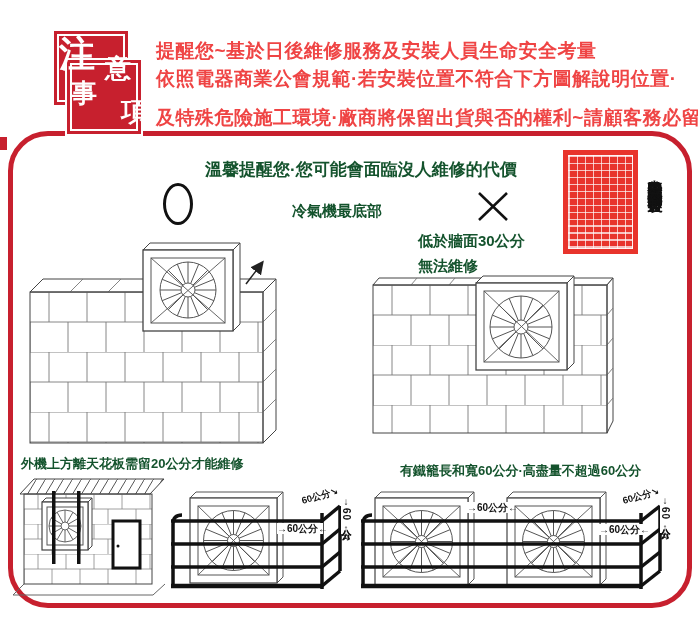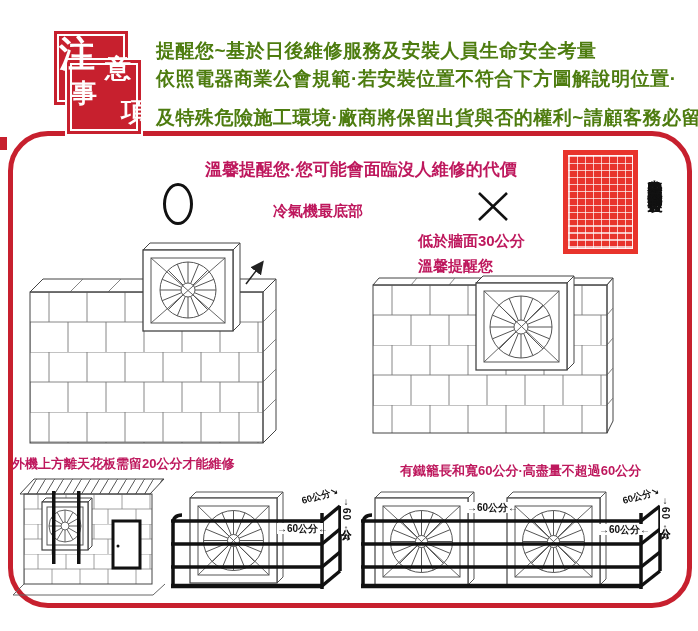--- a/index.html
+++ b/index.html
@@ -1,20 +1,20 @@
 <!DOCTYPE html>
 <html><head>
 <meta charset="utf-8">
 <style>
   html,body{margin:0;padding:0;background:#fff;}
   #stage{position:relative;width:698px;height:631px;background:#fff;overflow:hidden;
          font-family:"Liberation Sans","DejaVu Sans",sans-serif;}
 
   
-  .hline{position:absolute;left:156px;color:#4d7c0f;font-size:19px;font-weight:bold;
+  .hline{position:absolute;left:156px;color:#ef4444;font-size:19px;font-weight:bold;
          letter-spacing:0.5px;white-space:nowrap;}
   #hl1{top:38px;} #hl2{top:66px;} #hl3{top:105px;}
 
   
   #badge{position:absolute;left:45px;top:26px;width:105px;height:110px;z-index:6;}
   .bsq{position:absolute;width:64px;height:64px;background:#c7202e;
        border:2px solid #fff;box-shadow:0 0 0 3px #c7202e,0 0 0 5px #fff;}
   #bsq1{left:12px;top:8px;}
   #bsq2{left:25px;top:37px;}
   .bchar{position:absolute;color:#fff;font-weight:bold;line-height:1;z-index:2;}
@@ -25,27 +25,27 @@
   #edge-tick{position:absolute;left:0;top:137px;width:7px;height:13px;background:#c7202e;}
 
   
   #panel{position:absolute;left:8px;top:131px;width:684px;height:477px;
          border:5px solid #c7202e;border-radius:40px;box-sizing:border-box;z-index:1;}
 
   
   #diagram{position:absolute;left:0;top:0;width:698px;height:631px;z-index:2;}
 
   
-  .ptxt{position:absolute;color:#be185d;font-weight:bold;z-index:3;}
+  .ptxt{position:absolute;color:#14532d;font-weight:bold;z-index:3;}
   #ptitle{left:205px;top:158px;font-size:17px;white-space:nowrap;}
-  #okcap{left:238px;top:200px;width:160px;text-align:center;font-size:15px;line-height:22px;}
+  #okcap{left:222px;top:200px;width:160px;text-align:right;font-size:15px;line-height:22px;}
   #ngcap{left:418px;top:228px;width:160px;text-align:left;font-size:15px;line-height:25px;}
   #ok-sym{position:absolute;left:163px;top:183px;width:24px;height:36px;
           border:3px solid #111;border-radius:50%;z-index:3;}
-  #blt{left:12px;top:455px;font-size:13px;white-space:nowrap;}
+  #blt{left:21px;top:455px;font-size:13px;white-space:nowrap;}
   #brt{left:400px;top:462px;font-size:13px;white-space:nowrap;}
 
   
   #authority{position:absolute;left:645px;top:168px;height:305px;z-index:3;
              writing-mode:vertical-rl;font-family:"Liberation Serif","DejaVu Serif",serif;
              font-size:15px;font-weight:bold;color:#111;letter-spacing:1px;}
   #stamp{position:absolute;left:563px;top:150px;width:75px;height:104px;
          background:#e8342c;z-index:3;}
   #stamp .carve{position:absolute;inset:5px;border:1.5px solid rgba(255,255,255,.8);
     background:
@@ -328,21 +328,21 @@
     </g>
   </svg>
 
   <div class="ptxt" id="ptitle">溫馨提醒您·您可能會面臨沒人維修的代價</div>
   <div id="ok-sym"></div>
   <div class="ptxt" id="okcap">
     <div>冷氣機最底部</div>
   </div>
   <div class="ptxt" id="ngcap">
     <div>低於牆面30公分</div>
-    <div>溫馨提醒您</div>
+    <div>無法維修</div>
   </div>
   <div class="ptxt" id="blt">外機上方離天花板需留20公分才能維修</div>
   <div class="ptxt" id="brt">有鐵籠長和寬60公分·高盡量不超過60公分</div>
 
   <div id="stamp">
     <div class="carve"></div>
   </div>
   <div id="authority">中華民國電器商業同業公會全國聯合會監製</div>
 
   <span class="dim h" id="dimM-h">→60公分←</span>

